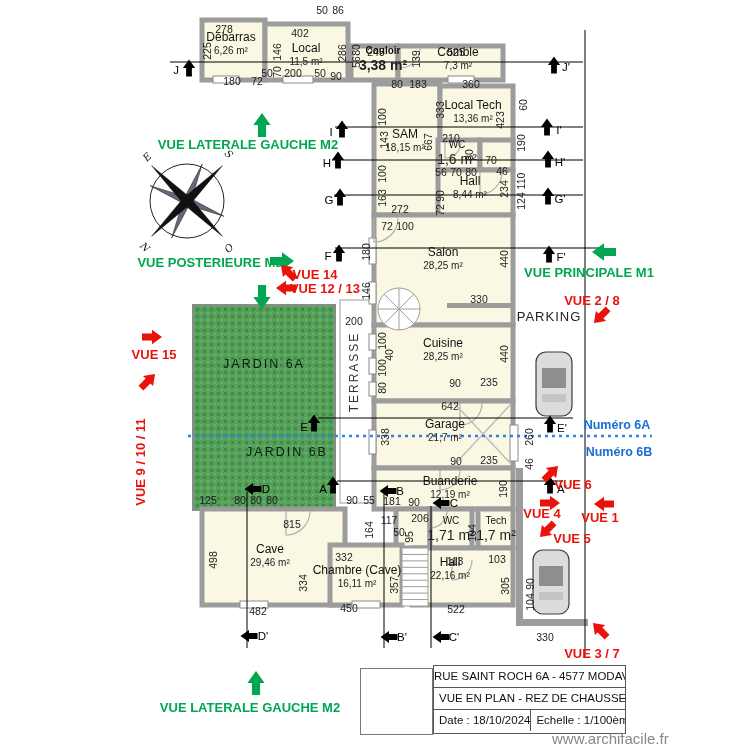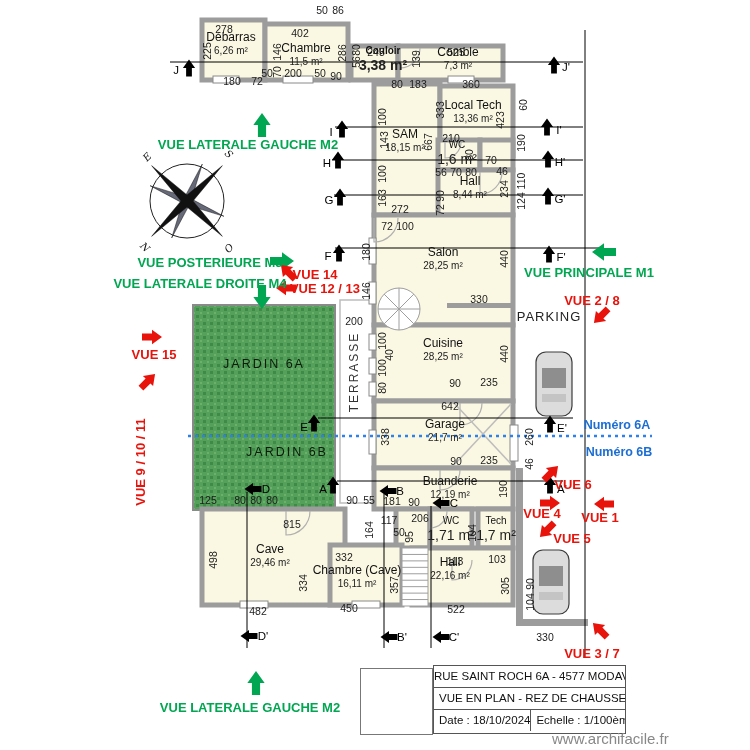--- a/index.html
+++ b/index.html
@@ -268,21 +268,21 @@
       <div class="lbl dim" style="left: 258px; top: 611px;">482</div>
       <div class="lbl dim" style="left: 349px; top: 608px;">450</div>
       <div class="lbl dim rot" style="left: 530px; top: 602px;">104</div>
       <div class="lbl dim rot" style="left: 530px; top: 584px;">90</div>
       <div class="lbl dim" style="left: 545px; top: 637px;">330</div>
       <div class="lbl room-label" style="left: 231px; top: 44px;">
         <span class="room-name">Débarras</span>
         <span class="room-area">6,26 m²</span>
       </div>
       <div class="lbl room-label" style="left: 306px; top: 55px;">
-        <span class="room-name">Chambre</span>
+        <span class="room-name">Local</span>
         <span class="room-area">11,5 m²</span>
       </div>
       <div class="lbl room-label small" style="left: 383px; top: 59px; font-weight: bold;">
         <span class="room-name">Couloir</span>
         <span class="room-area">3,38 m²</span>
       </div>
       <div class="lbl room-label" style="left: 458px; top: 59px;">
         <span class="room-name">Comble</span>
         <span class="room-area">7,3 m²</span>
       </div>
@@ -359,21 +359,20 @@
       <div class="lbl marker" style="left: 323px; top: 489px;">A</div>
       <div class="lbl marker" style="left: 562px; top: 489px;">A'</div>
       <div class="lbl marker" style="left: 400px; top: 491px;">B</div>
       <div class="lbl marker" style="left: 454px; top: 503px;">C</div>
       <div class="lbl marker" style="left: 266px; top: 489px;">D</div>
       <div class="lbl marker" style="left: 402px; top: 637px;">B'</div>
       <div class="lbl marker" style="left: 454px; top: 637px;">C'</div>
       <div class="lbl marker" style="left: 263px; top: 636px;">D'</div>
       <div class="lbl vue-green" style="left: 248px; top: 144px;">VUE LATERALE GAUCHE M2</div>
       <div class="lbl vue-green" style="left: 210px; top: 262px;">VUE POSTERIEURE M3</div>
-      <div class="lbl vue-green" style="left: 200px; top: 283px;">VUE LATERALE DROITE M4</div>
       <div class="lbl vue-green" style="left: 589px; top: 272px;">VUE PRINCIPALE M1</div>
       <div class="lbl vue-green" style="left: 250px; top: 707px;">VUE LATERALE GAUCHE M2</div>
       <div class="lbl vue-red" style="left: 315px; top: 274px;">VUE 14</div>
       <div class="lbl vue-red" style="left: 325px; top: 288px;">VUE 12 / 13</div>
       <div class="lbl vue-red" style="left: 154px; top: 354px;">VUE 15</div>
       <div class="lbl vue-red rot" style="left: 140px; top: 462px;">VUE 9 / 10 / 11</div>
       <div class="lbl vue-red" style="left: 592px; top: 300px;">VUE 2 / 8</div>
       <div class="lbl vue-red" style="left: 573px; top: 484px; text-align: center;">VUE 6</div>
       <div class="lbl vue-red" style="left: 542px; top: 513px;">VUE 4</div>
       <div class="lbl vue-red" style="left: 600px; top: 517px;">VUE 1</div>

